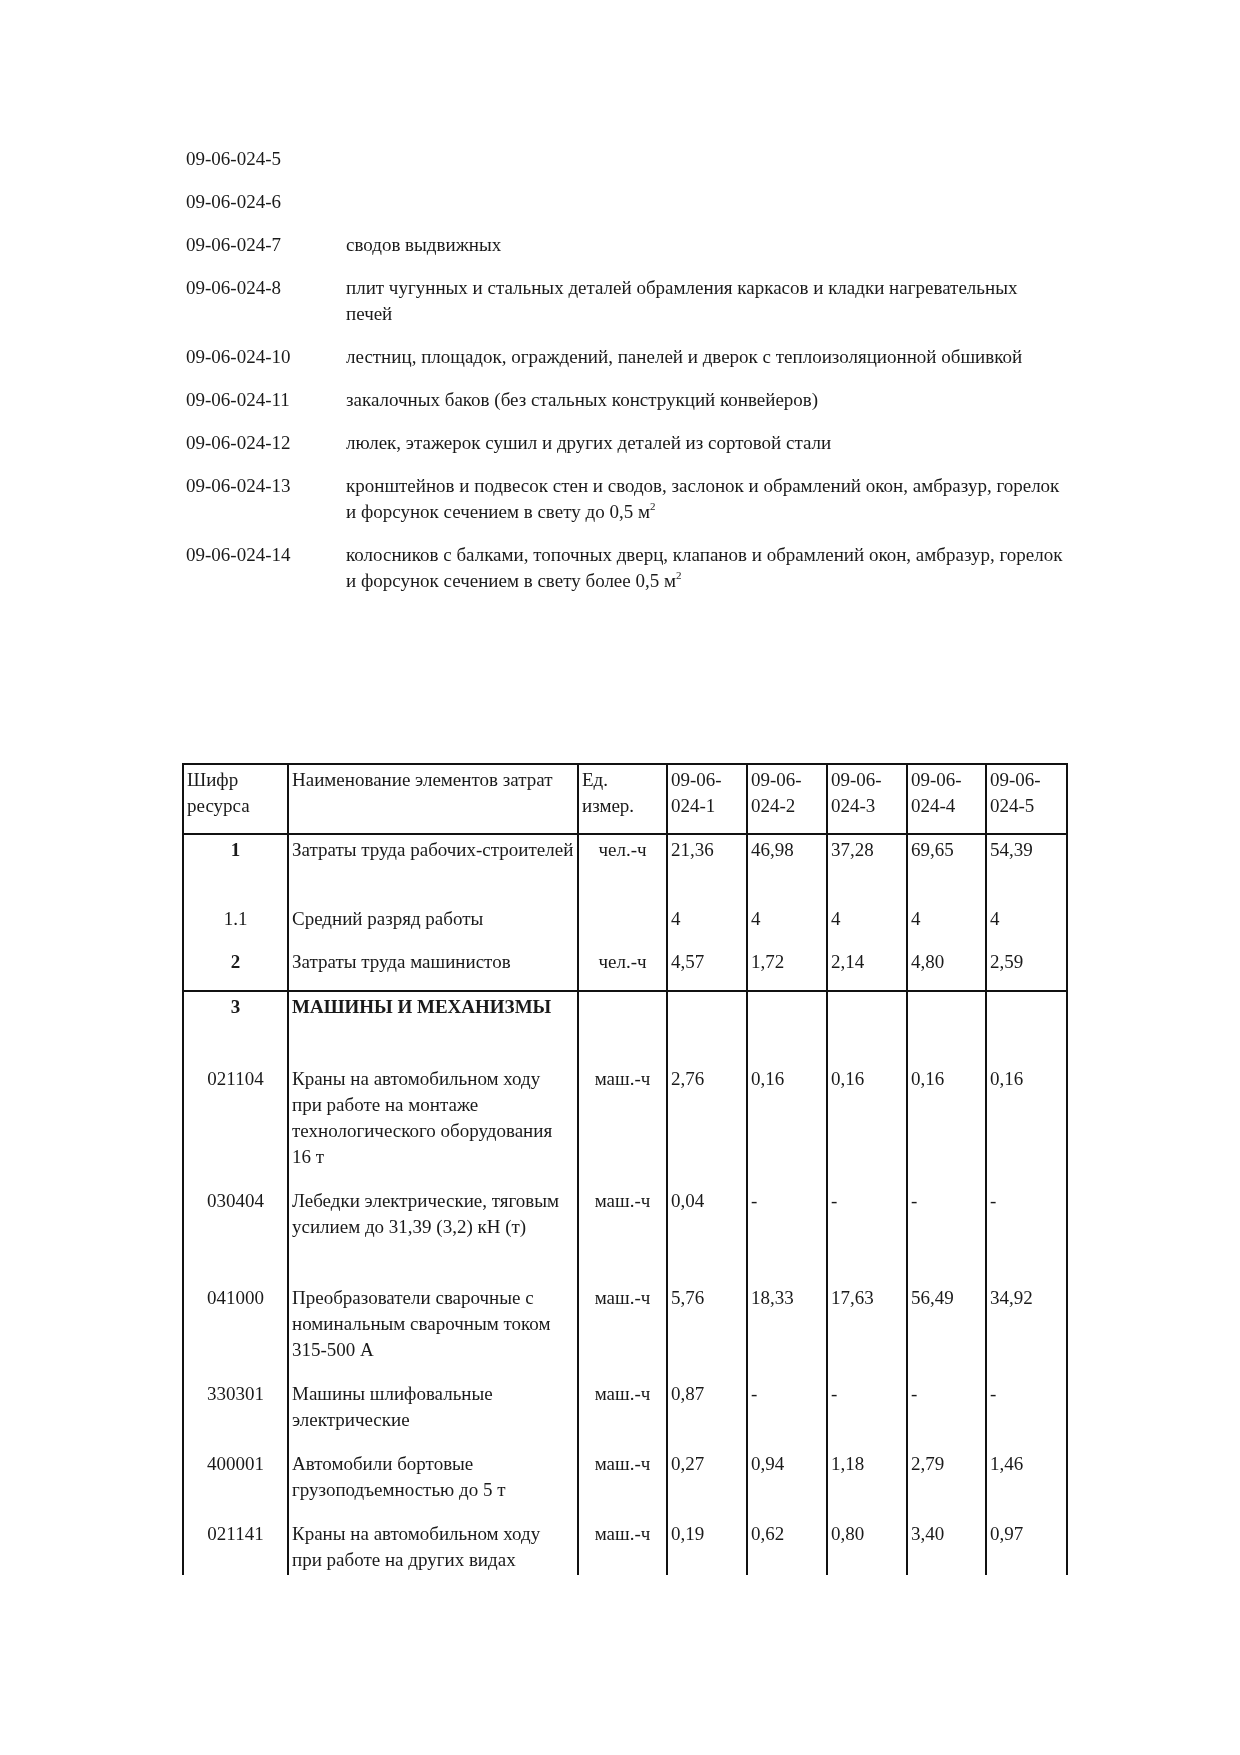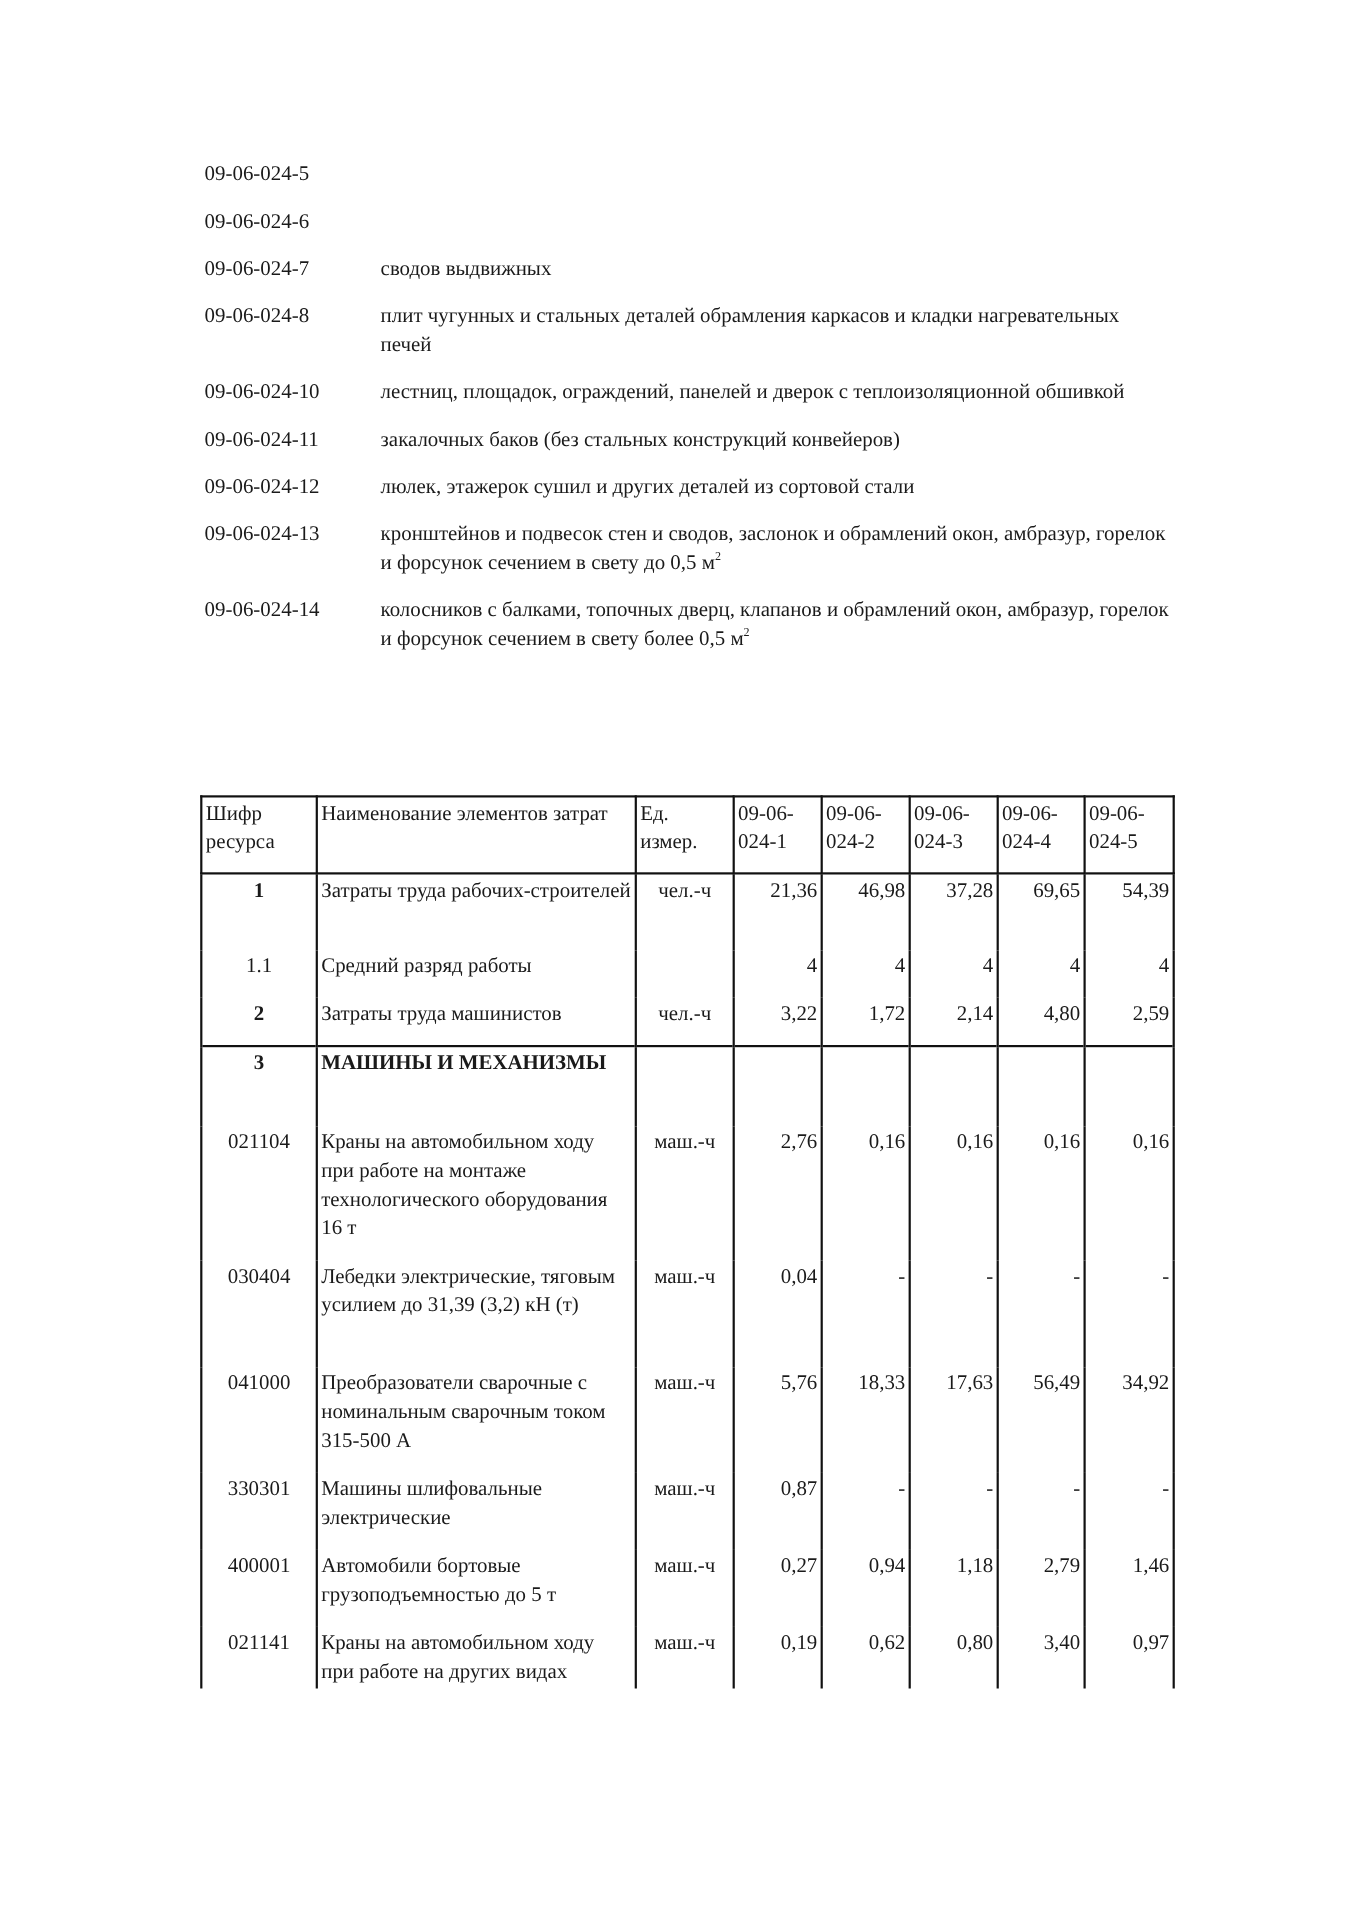--- a/index.html
+++ b/index.html
@@ -27,42 +27,42 @@
       flex: 0 0 160px;
     }
     .def-text {
       flex: 1;
     }
     sup { font-size: 11px; vertical-align: 8px; line-height: 0; }
 
     table.norm {
       position: absolute;
       left: 182px;
-      top: 723px;
+      top: 763px;
       border-collapse: collapse;
       table-layout: fixed;
       width: 884px;
     }
     table.norm td {
       border-left: 2px solid #111;
       border-right: 2px solid #111;
       vertical-align: top;
       line-height: 26px;
       padding: 2px 3px 0 3px;
       font-size: 19px;
     }
     table.norm tr.head td {
       border-top: 2px solid #111;
       border-bottom: 2px solid #111;
       height: 66px;
       text-align: left;
     }
     table.norm tr.sect td { border-top: 2px solid #111; }
     .c-code { text-align: center; }
-    .c-num { text-align: right; }
+    .c-num { text-align: left; }
     .c-unit { text-align: center; }
     .bold { font-weight: bold; }
   </style>
 </head>
 <body>
 
 <div class="defs">
   <div class="def-row">
     <div class="def-code">09-06-024-5</div>
   </div>
@@ -141,21 +141,21 @@
     <td class="c-num">4</td>
     <td class="c-num">4</td>
     <td class="c-num">4</td>
     <td class="c-num">4</td>
   </tr>
 
   <tr style="height:44px">
     <td class="c-code bold">2</td>
     <td>Затраты труда машинистов</td>
     <td class="c-unit">чел.-ч</td>
-    <td class="c-num">3,22</td>
+    <td class="c-num">4,57</td>
     <td class="c-num">1,72</td>
     <td class="c-num">2,14</td>
     <td class="c-num">4,80</td>
     <td class="c-num">2,59</td>
   </tr>
 
   <tr class="sect" style="height:73px">
     <td class="c-code bold">3</td>
     <td class="bold">МАШИНЫ И МЕХАНИЗМЫ</td>
     <td class="c-unit"></td>

